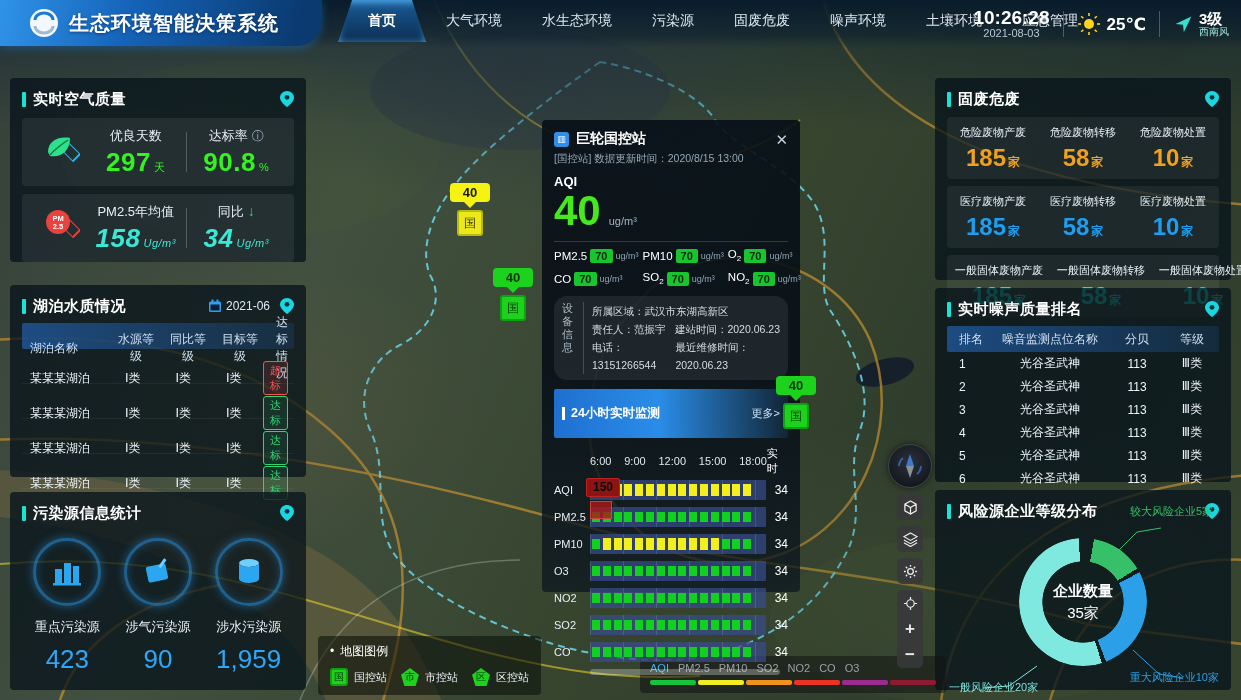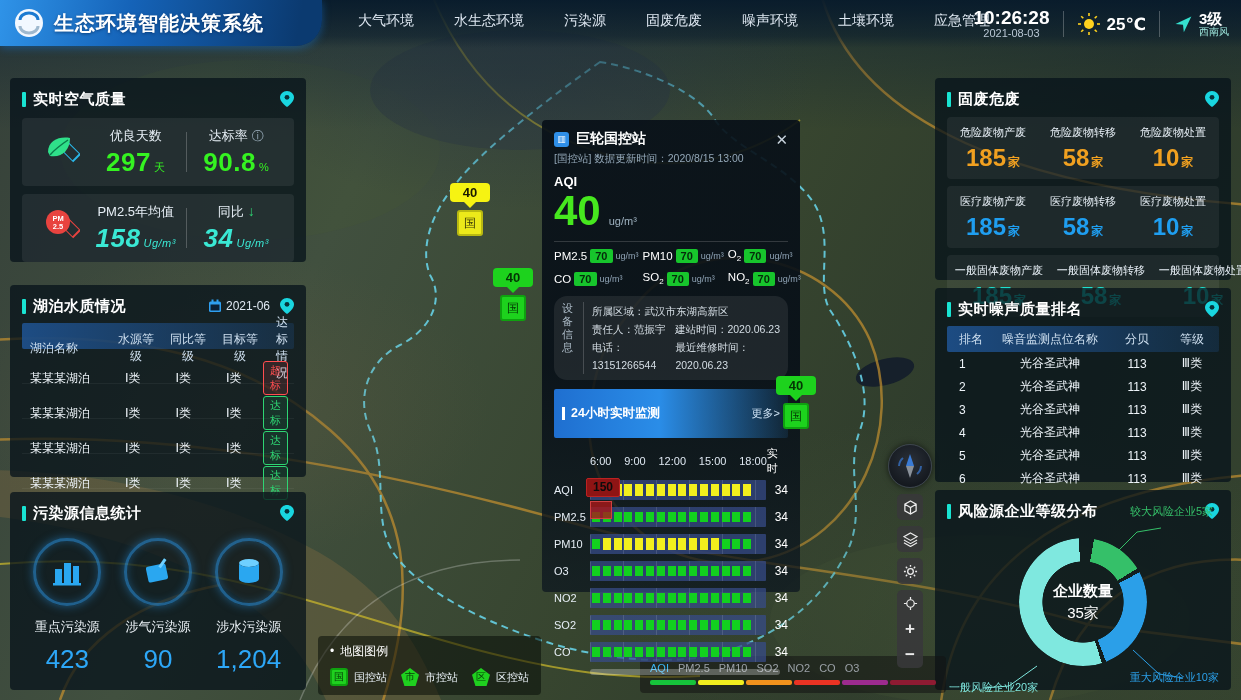--- a/index.html
+++ b/index.html
@@ -10,21 +10,21 @@
     background:
       radial-gradient(420px 200px at 42% 10%,rgba(38,52,62,.55),transparent 70%),
       radial-gradient(380px 220px at 18% 58%,rgba(110,95,60,.28),transparent 70%),
       radial-gradient(500px 260px at 78% 85%,rgba(72,88,56,.35),transparent 70%),
       linear-gradient(180deg,rgba(16,36,52,.6),rgba(16,36,52,0) 130px);}
   svg.map-roads{position:absolute;inset:0;}
 
   
   .top-bar{position:absolute;left:0;top:0;width:100%;height:48px;z-index:40;
     background:linear-gradient(180deg,rgba(7,26,43,.9),rgba(7,26,43,.45) 75%,rgba(7,26,43,0));}
-  .logo-banner{position:absolute;left:0;top:0;height:46px;width:322px;display:flex;align-items:center;gap:10px;padding-left:14px;box-sizing:border-box;
+  .logo-banner{position:absolute;left:0;top:0;height:46px;width:322px;display:flex;align-items:center;gap:10px;padding-left:29px;box-sizing:border-box;
     background:linear-gradient(100deg,#2f93e8 0%,#1563b8 40%,#0b3a70 92%);border-radius:0 0 26px 0;box-shadow:0 2px 8px rgba(20,120,220,.45);}
   .logo-icon{width:30px;height:30px;}
   .app-title{font-size:20px;font-weight:bold;color:#fff;letter-spacing:1px;text-shadow:0 1px 3px rgba(0,40,90,.7);white-space:nowrap;}
   .nav-tabs{position:absolute;left:338px;top:0;height:42px;display:flex;align-items:stretch;}
   .tab{display:flex;align-items:center;padding:0 20px;font-size:14px;color:#dfe8f2;cursor:pointer;white-space:nowrap;}
   .tab.active{background:linear-gradient(180deg,#1a5a96,#0c2f54);clip-path:polygon(16% 0,84% 0,100% 100%,0 100%);
     padding:0 30px;font-weight:bold;color:#fff;box-shadow:inset 0 2px 8px rgba(90,190,255,.9);}
   .status-area{position:absolute;right:12px;top:0;height:48px;display:flex;align-items:center;gap:13px;}
   .v-div{width:1px;height:26px;background:rgba(255,255,255,.25);}
   .clock{text-align:center;line-height:1.05;}
@@ -215,20 +215,21 @@
   <header class="top-bar">
     <div class="logo-banner">
       <svg class="logo-icon" viewBox="0 0 30 30">
         <circle cx="15" cy="15" r="14" fill="#f2f8ff"></circle>
         <path d="M6,12 a9,7 0 0 1 18,0" fill="none" stroke="#1b7ad1" stroke-width="3"></path>
         <path d="M24,18 a9,7 0 0 1 -18,0" fill="none" stroke="#9fb9cf" stroke-width="3"></path>
       </svg>
       <div class="app-title">生态环境智能决策系统</div>
     </div>
     <nav class="nav-tabs">
+        <div class="tab active">首页</div>
         <div class="tab">大气环境</div>
         <div class="tab">水生态环境</div>
         <div class="tab">污染源</div>
         <div class="tab">固废危废</div>
         <div class="tab">噪声环境</div>
         <div class="tab">土壤环境</div>
         <div class="tab">应急管理</div>
       </nav>
     <div class="status-area">
       <div class="clock">
@@ -412,21 +413,21 @@
       <div class="pol-item3">
         <div class="pol-ring">
           <svg width="34" height="34" viewBox="0 0 34 34">
               <g fill="#2aa7f0">
                 <ellipse cx="17" cy="8" rx="10" ry="4" fill="#6fd0ff"></ellipse>
                 <path d="M7,8 L7,24 A10,4 0 0 0 27,24 L27,8 A10,4 0 0 1 7,8 Z"></path>
               </g>
             </svg>
         </div>
         <div class="pol-lab">涉水污染源</div>
-        <div class="pol-val">1,204</div>
+        <div class="pol-val">1,959</div>
       </div>
     </div>
   </section>
 
   <section class="panel" style="left:935px;top:78px;width:296px;height:202px;">
     <div class="p-head">
       <div class="p-accent"></div>
       <div class="p-title">固废危废</div>
       <div class="p-spacer"></div>
       <svg class="pin-icon" viewBox="0 0 14 16">

